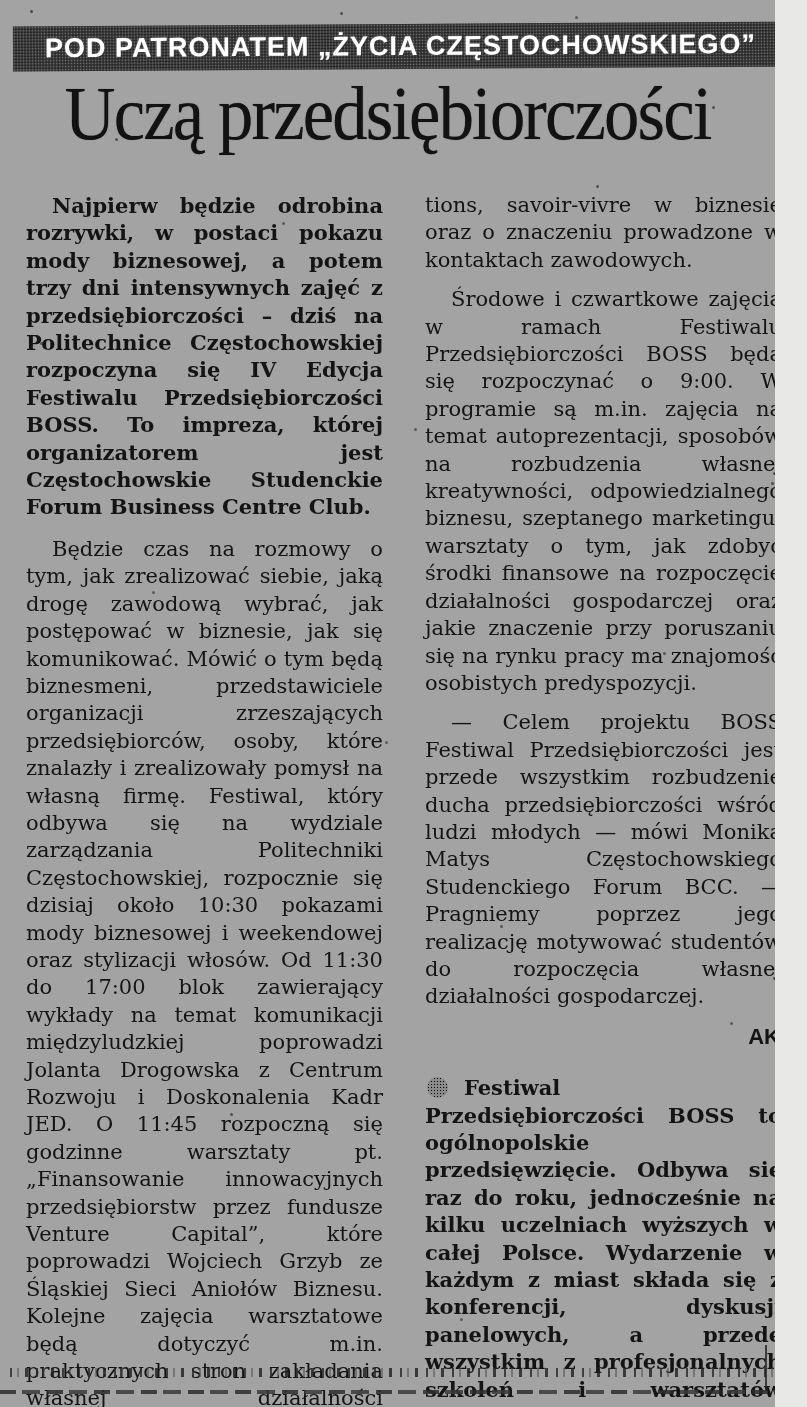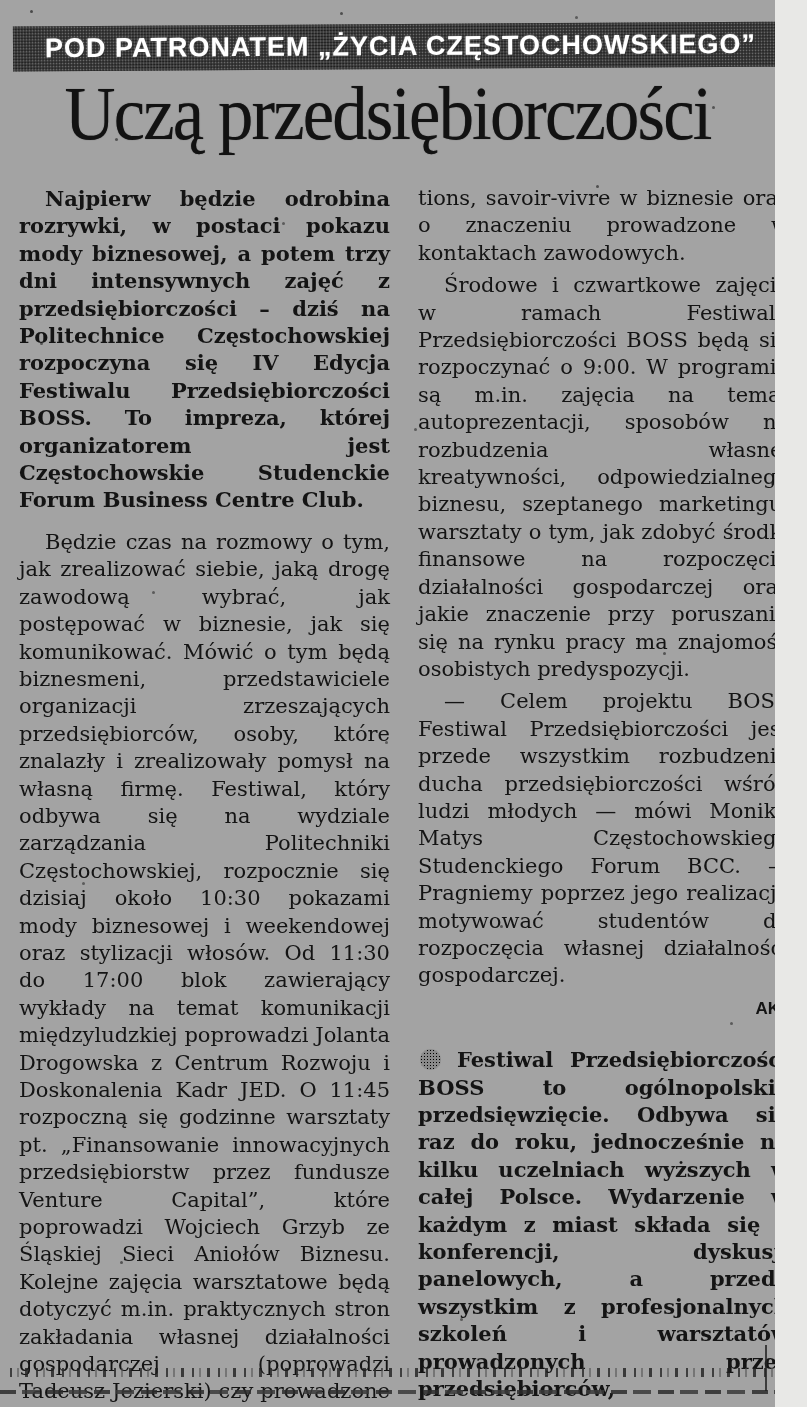--- a/index.html
+++ b/index.html
@@ -53,27 +53,27 @@
   }
   .columns{
     position:absolute;top:180px;left:14px;width:780px;
     display:flex;gap:18px;
   }
   .col{
     width:381px;
     font-size:21px;line-height:27.4px;
     text-align:justify;
   }
-  .col p{margin:5px;}
+  .col p{margin:12px;}
   .indent{text-indent:26px;}
   .lead{font-weight:700;margin-bottom:15px !important;}
   .byline{
     text-align:right;
     font-family:"Liberation Sans", sans-serif;
-    font-weight:700;font-size:17px;
+    font-weight:700;font-size:22px;
     padding-right:14px;
     margin:4px 0 24px 0 !important;
   }
   .note{font-weight:700;}
   .bullet-icon{
     display:inline-block;width:21px;height:21px;border-radius:50%;
     background-color:#8a8a8a;
     background-image:radial-gradient(#000 26%, transparent 30%);
     background-size:3px 3px;
     margin:0 16px 0 2px;

